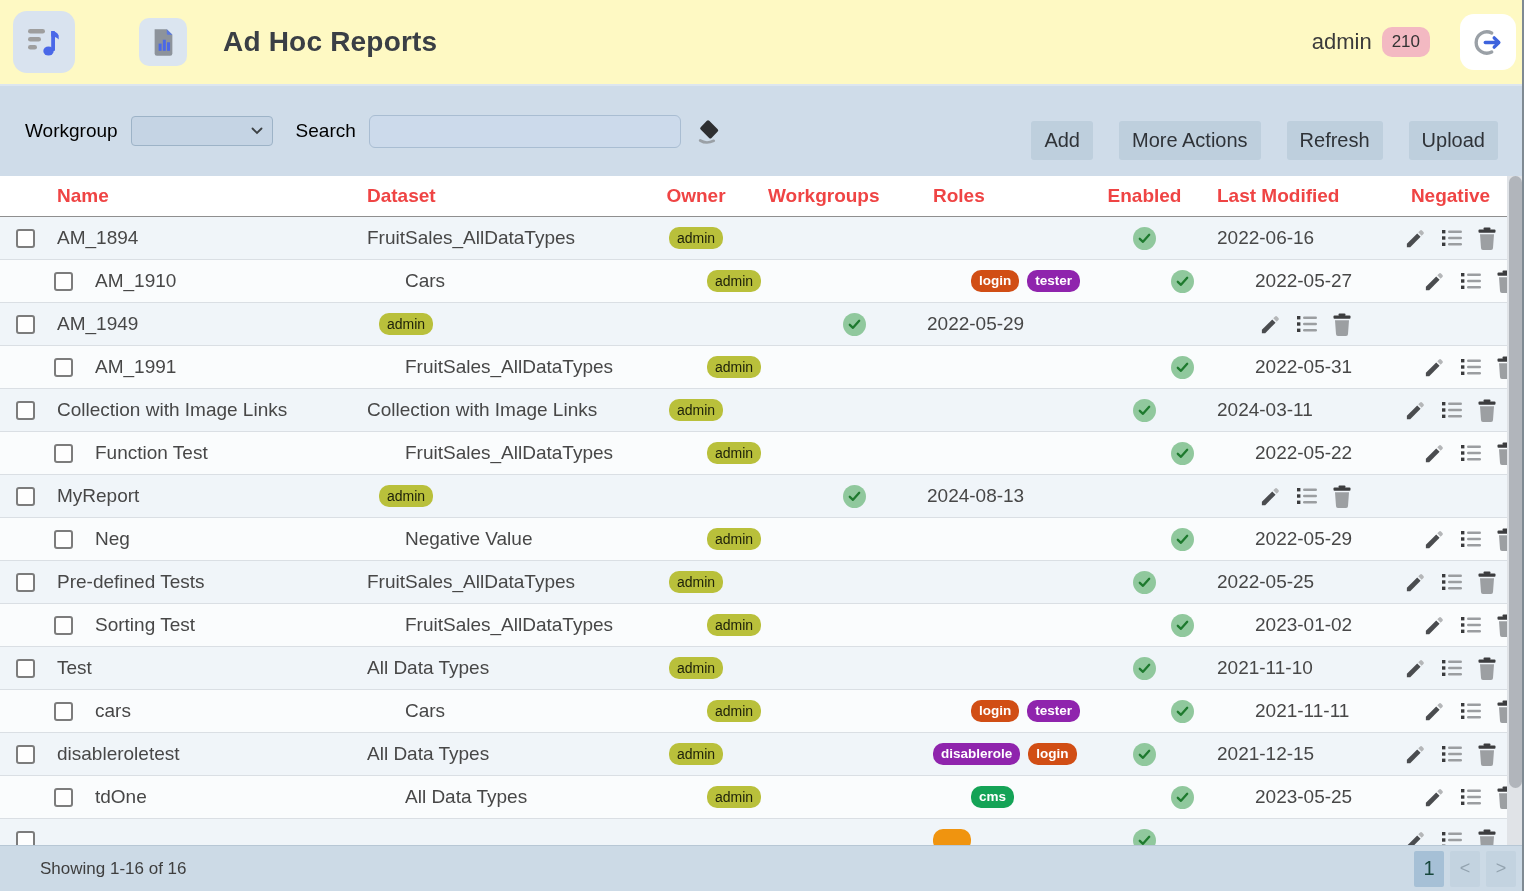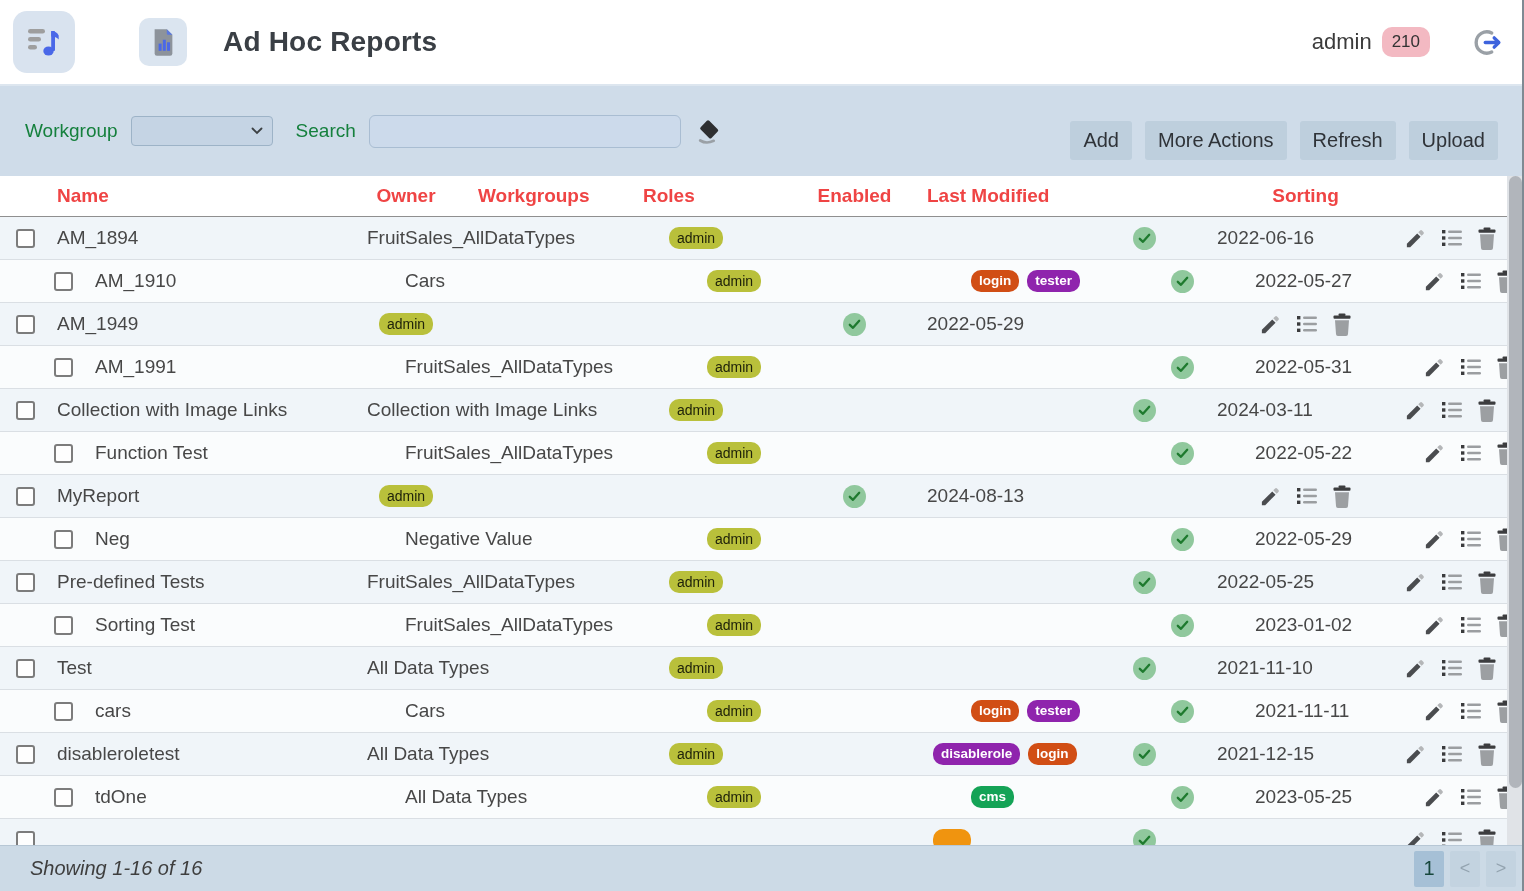--- a/index.html
+++ b/index.html
@@ -2,46 +2,46 @@
 <html><head>
 <meta charset="utf-8">
 <style>
   html,body{margin:0;padding:0;}
   body{
     width:1524px;height:891px;position:relative;overflow:hidden;
     background:#cfdce9;font-family:"Liberation Sans",sans-serif;
     -webkit-font-smoothing:antialiased;
   }
   
-  .app-header{position:absolute;top:0;left:0;right:0;height:86px;background:#ffffff;
+  .app-header{position:absolute;top:0;left:0;right:0;height:86px;background:#fef9c3;
     display:flex;align-items:center;border-bottom:2px solid #dde6ef;box-sizing:border-box;gap:23px;}
   .logo-tile{width:62px;height:62px;margin-left:13px;background:#d9e3ef;border-radius:14px;
     display:flex;align-items:center;justify-content:center;flex:none;}
   .page-icon-tile{width:48px;height:48px;margin-left:41px;background:#dbe5f0;border-radius:10px;
     display:flex;align-items:center;justify-content:center;flex:none;}
   .page-title{margin-left:13px;font-size:28px;font-weight:700;color:#3a3f45;letter-spacing:.2px;}
   .header-right{margin-left:auto;display:flex;align-items:center;margin-right:8px;}
   .username{font-size:22px;color:#3b3b3b;}
   .notif-badge{margin-left:10px;background:#f3b9c2;color:#333;font-size:17px;padding:5px 10px;border-radius:10px;}
   .logout-btn{margin-left:30px;width:56px;height:56px;background:#ffffff;border-radius:14px;
     display:flex;align-items:center;justify-content:center;cursor:pointer;}
   
   .toolbar{position:absolute;top:86px;left:0;right:0;height:90px;background:#cfdce9;
     display:flex;align-items:center;}
-  .tb-label{font-size:19px;color:#15803d;}
+  .tb-label{font-size:19px;color:#000000;}
   .wg-label{margin-left:25px;}
   .wg-select{margin-left:13px;width:142px;height:30px;background:#c5d4e4;border:1px solid #9db3c7;
     border-radius:4px;display:flex;align-items:center;justify-content:flex-end;
     padding-right:9px;box-sizing:border-box;cursor:pointer;}
   .search-label{margin-left:23px;}
   .search-input{margin-left:13px;width:312px;height:33px;background:#ccdaeb;border:1px solid #a9bdd2;
     border-radius:6px;outline:none;font-size:17px;padding:0 9px;color:#333;box-sizing:border-box;
     font-family:"Liberation Sans",sans-serif;}
   .eraser{margin-left:13px;display:flex;cursor:pointer;}
-  .tb-buttons{margin-left:auto;margin-right:26px;display:flex;gap:13px;margin-top:19px;}
+  .tb-buttons{margin-left:auto;margin-right:26px;display:flex;gap:26px;margin-top:19px;}
   .tb-btn{background:#becfdd;color:#2f3338;font-size:20px;padding:8px 13px;border-radius:3px;
     cursor:pointer;white-space:nowrap;}
   
   .table-area{position:absolute;top:176px;left:0;right:0;height:669px;background:#fdfefe;}
   .thead{display:flex;height:41px;align-items:center;background:#ffffff;
     border-bottom:1px solid #8f8f8f;box-sizing:border-box;}
   .thead .td{font-weight:700;font-size:19px;color:#ef4444;}
   .tbody{position:absolute;top:41px;left:0;right:0;bottom:0;overflow:hidden;}
   .tr{display:flex;height:43px;align-items:center;border-bottom:1px solid #dadfe4;box-sizing:border-box;}
   .tr.odd{background:#f0f5f9;}
@@ -63,21 +63,21 @@
   .enabled-circle{width:23px;height:23px;border-radius:50%;background:#90c89d;
     display:flex;align-items:center;justify-content:center;flex:none;}
   .action-icon{display:flex;cursor:pointer;}
   
   .scrollbar{position:absolute;top:0;right:0;width:17px;bottom:0;background:#e0e3e7;}
   .scroll-thumb{position:absolute;top:0;left:2px;width:13px;height:612px;background:#b1b5bb;border-radius:7px;}
   .right-edge{position:absolute;top:0;right:0;width:2px;height:100%;background:#7f8a93;z-index:20;}
   
   .app-footer{position:absolute;bottom:0;left:0;right:0;height:46px;background:#ccdae6;
     border-top:1px solid #b7c7d5;display:flex;align-items:center;box-sizing:border-box;}
-  .showing{margin-left:30px;font-size:20px;color:#3e3e3e;font-style:italic;}
+  .showing{margin-left:40px;font-size:17px;color:#3e3e3e;}
   .pagination{margin-left:auto;margin-right:8px;display:flex;gap:6px;}
   .page-box{width:30px;height:36px;display:flex;align-items:center;justify-content:center;
     font-size:20px;border-radius:2px;cursor:pointer;}
   .page-current{background:#a6c0d6;color:#17473c;}
   .page-arrow{background:#c3d3e0;color:#93a3af;font-size:18px;}
 </style>
 </head>
 <body>
 
 <div class="app-header">
@@ -142,26 +142,27 @@
       <div class="tb-btn">More Actions</div>
       <div class="tb-btn">Refresh</div>
       <div class="tb-btn">Upload</div>
     </div>
 </div>
 
 <div class="table-area">
   <div class="thead">
     <div class="td td-check"></div>
   <div class="td td-name">Name</div>
+      <div class="td td-dataset">Dataset</div>
       <div class="td td-owner">Owner</div>
       <div class="td td-workgroups">Workgroups</div>
       <div class="td td-roles">Roles</div>
       <div class="td td-enabled">Enabled</div>
       <div class="td td-modified">Last Modified</div>
-      <div class="td td-actions">Sorting</div>
+      <div class="td td-actions">Negative</div>
     </div>
   <div class="tbody">
   <div class="tr odd">
     <div class="td td-check">
           <span class="checkbox"></span>
         </div>
     <div class="td td-name">AM_1894</div>
     <div class="td td-dataset">FruitSales_AllDataTypes</div>
     <div class="td td-owner">
           <span class="badge owner-badge">admin</span>

